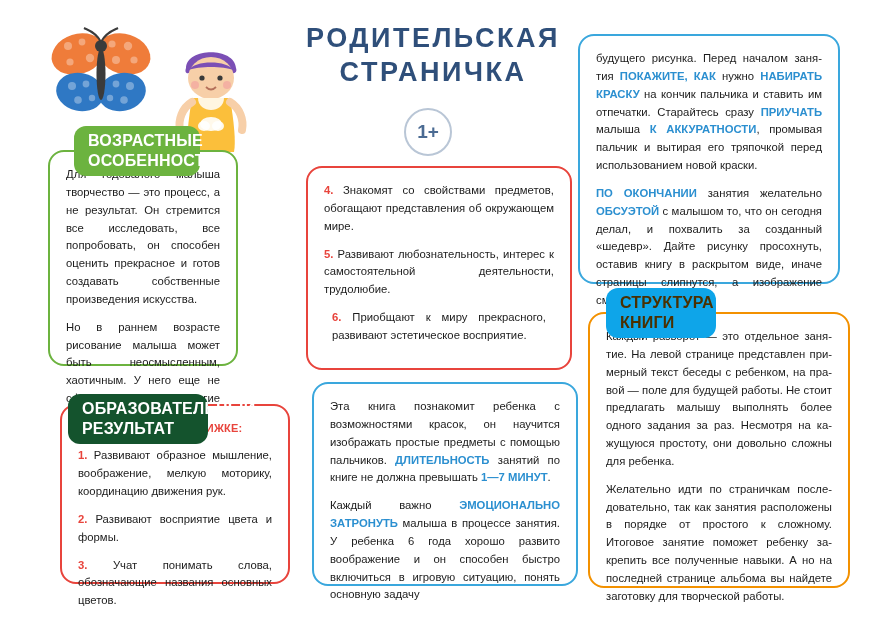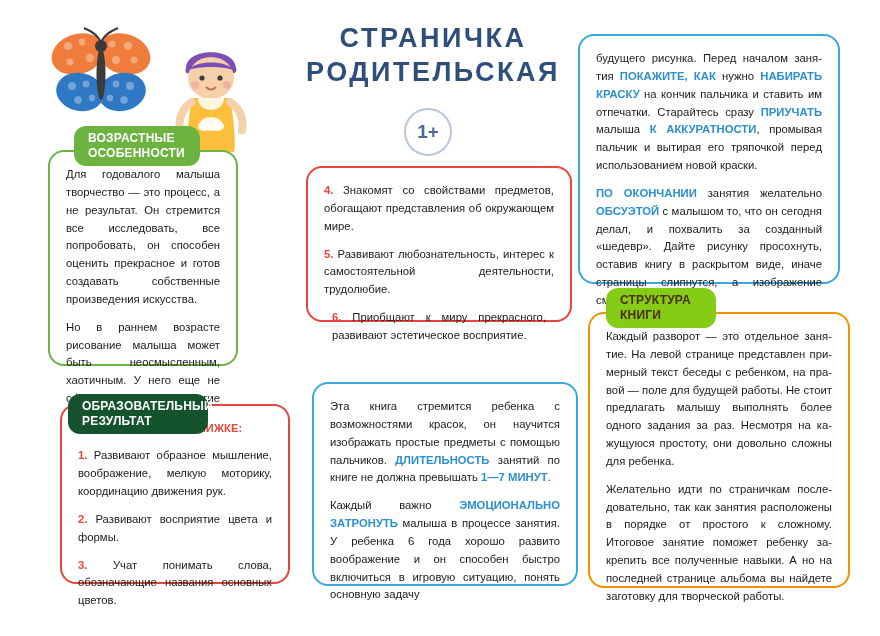--- a/index.html
+++ b/index.html
@@ -80,49 +80,49 @@
   }
   .card .body p { margin: 0 0 10px 0; }
   .card .body p:last-child { margin-bottom: 0; }
 
   
   .tab {
     position: absolute;
     border-radius: 12px;
     box-sizing: border-box;
     padding: 5px 14px 6px 14px;
-    font-size: 12px;
+    font-size: 16px;
     font-weight: bold;
     line-height: 1.22;
     color: #fff;
     letter-spacing: 0.2px;
     white-space: pre-line;
   }
 
   
   .c-green  { border-color: #6cb33f; }
   .t-green  { background: #6cb33f; }
   .c-red    { border-color: #e8443c; }
   .t-red    { background: #14532d; }
   .c-orange { border-color: #f39100; }
-  .t-orange { background: #84cc16; color: #4a3000; }
+  .t-orange { background: #0ea5e9; color: #4a3000; }
   .c-blue   { border-color: #3aa7dd; }
   .t-blue   { background: #3aa7dd; }
   .c-blue2  { border-color: #3aa7dd; }
 
   
   .hl-blue { color: #2b8fd0; font-weight: bold; }
   .num-red { color: #e8443c; font-weight: bold; }
 
   
   #card-age        { left: 48px;  top: 150px; width: 190px; height: 216px; }
   #tab-age         { left: 74px;  top: 126px; width: 126px; }
   #card-edu        { left: 60px;  top: 404px; width: 230px; height: 180px; }
   #tab-edu         { left: 68px;  top: 394px; width: 140px; }
-  #card-mid        { left: 306px; top: 166px; width: 266px; height: 156px; }
+  #card-mid        { left: 306px; top: 166px; width: 266px; height: 204px; }
   #card-org        { left: 312px; top: 382px; width: 266px; height: 204px; }
   #tab-org         { left: 338px; top: 362px; width: 124px; }
   #card-top        { left: 578px; top: 34px;  width: 262px; height: 250px; }
   #card-struct     { left: 588px; top: 312px; width: 262px; height: 276px; }
   #tab-struct      { left: 606px; top: 288px; width: 110px; }
 
   .edu-heading {
     color: #e8443c;
     font-weight: bold;
     font-size: 11px;
@@ -203,22 +203,22 @@
       <ellipse cx="43" cy="86" rx="11" ry="7" fill="#ffffff" opacity="0.9"></ellipse>
       <ellipse cx="36" cy="88" rx="6" ry="5" fill="#ffffff" opacity="0.9"></ellipse>
       <ellipse cx="50" cy="88" rx="6" ry="5" fill="#ffffff" opacity="0.9"></ellipse>
 
       <path d="M24 64 C14 70, 10 82, 12 92" stroke="#f7cfa8" stroke-width="8" fill="none" stroke-linecap="round"></path>
       <path d="M62 64 C72 70, 76 82, 74 92" stroke="#f7cfa8" stroke-width="8" fill="none" stroke-linecap="round"></path>
     </svg>
   </div>
 
   <div class="title-block">
+    <div class="title-line">РОДИТЕЛЬСКАЯ</div>
     <div class="title-line">СТРАНИЧКА</div>
-    <div class="title-line">РОДИТЕЛЬСКАЯ</div>
   </div>
   <div class="age-badge">1+</div>
 
   <div class="card c-green" id="card-age">
     <div class="body">
       <p>Для годовалого малыша творчество — это процесс, а не результат. Он стремится все исследовать, все попробовать, он способен оценить прекрасное и готов создавать собственные произведения искусства.</p>
       <p>Но в раннем возрасте рисование малыша может быть неосмысленным, хаотичным. У него еще не сформированы многие навыки. При этом он быстро учится, раз за разом совершенствуя свою технику.</p>
     </div>
   </div>
   <div class="tab t-green" id="tab-age">ВОЗРАСТНЫЕ
@@ -238,21 +238,21 @@
   <div class="card c-red" id="card-mid">
     <div class="body mid-list">
       <p><span class="num-red">4.</span> <span>Знакомят со свойствами предметов, обогащают представления об окружающем мире.</span></p>
       <p><span class="num-red">5.</span> <span>Развивают любознательность, интерес к самостоятельной деятельности, трудолюбие.</span></p>
       <p><span class="num-red">6.</span> <span>Приобщают к миру прекрасного, развивают эстетическое восприятие.</span></p>
     </div>
   </div>
 
   <div class="card c-blue" id="card-org">
     <div class="body">
-      <p><span>Эта книга стремится ребенка с возможностями красок, он научится изображать простые предметы с помощью пальчиков. </span><span class="hl-blue">ДЛИТЕЛЬНОСТЬ</span><span> занятий по книге не должна превышать </span><span class="hl-blue">1—7 МИНУТ</span><span>.</span></p>
+      <p><span>Эта книга познакомит ребенка с возможностями красок, он научится изображать простые предметы с помощью пальчиков. </span><span class="hl-blue">ДЛИТЕЛЬНОСТЬ</span><span> занятий по книге не должна превышать </span><span class="hl-blue">1—7 МИНУТ</span><span>.</span></p>
       <p><span>Каждый важно </span><span class="hl-blue">ЭМОЦИОНАЛЬНО ЗАТРОНУТЬ</span><span> малыша в процессе занятия. У ребенка 6 года хорошо развито воображение и он способен быстро включиться в игровую ситуацию, понять основную задачу</span></p>
     </div>
   </div>
 
   <div class="card c-blue2" id="card-top">
     <div class="body">
       <p><span>будущего рисунка. Перед началом заня­тия </span><span class="hl-blue">ПОКАЖИТЕ, КАК</span><span> нужно </span><span class="hl-blue">НАБИРАТЬ КРАСКУ</span><span> на кончик пальчика и ставить им отпечат­ки. Старайтесь сразу </span><span class="hl-blue">ПРИУЧАТЬ</span><span> малыша </span><span class="hl-blue">К АККУРАТНОСТИ</span><span>, промывая пальчик и выти­рая его тряпочкой перед использовани­ем новой краски.</span></p>
       <p><span class="hl-blue">ПО ОКОНЧАНИИ</span><span> занятия желательно </span><span class="hl-blue">ОБСУ­ЭТОЙ</span><span> с малышом то, что он сегодня де­лал, и похвалить за созданный «шедевр». Дайте рисунку просохнуть, оставив книгу в раскрытом виде, иначе страницы слип­нутся, а изображение смажется.</span></p>
     </div>
   </div>

